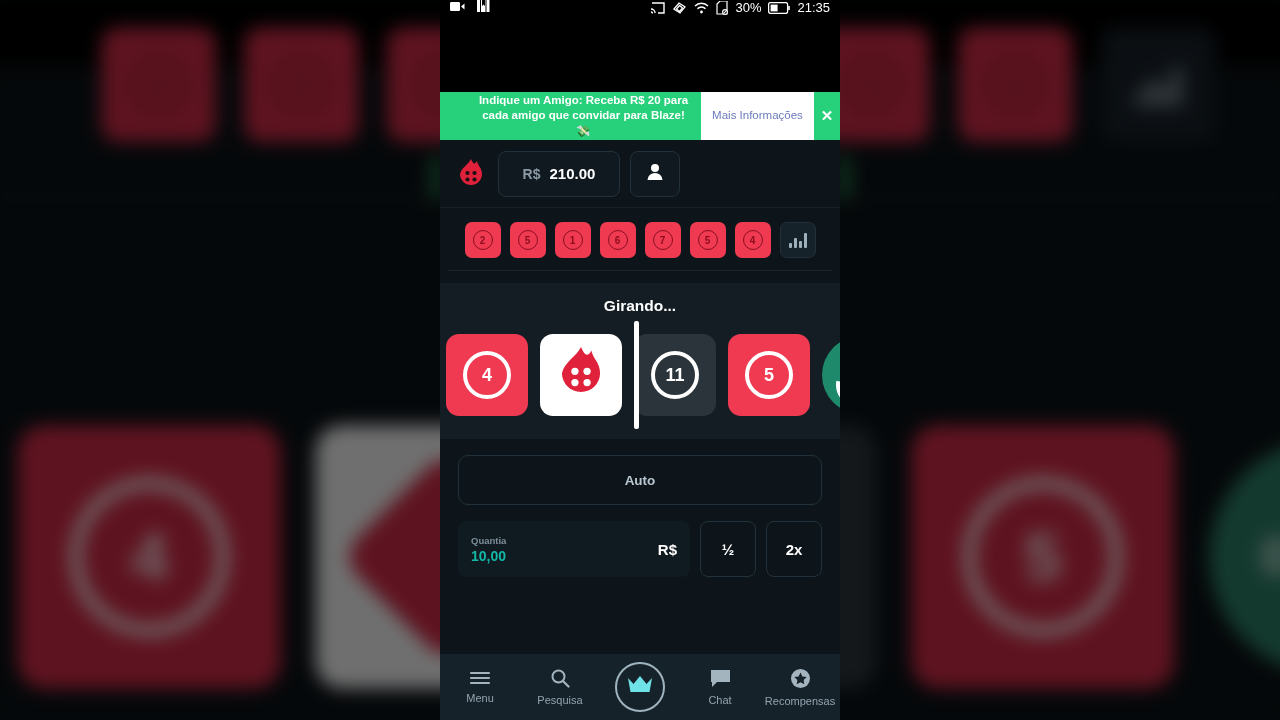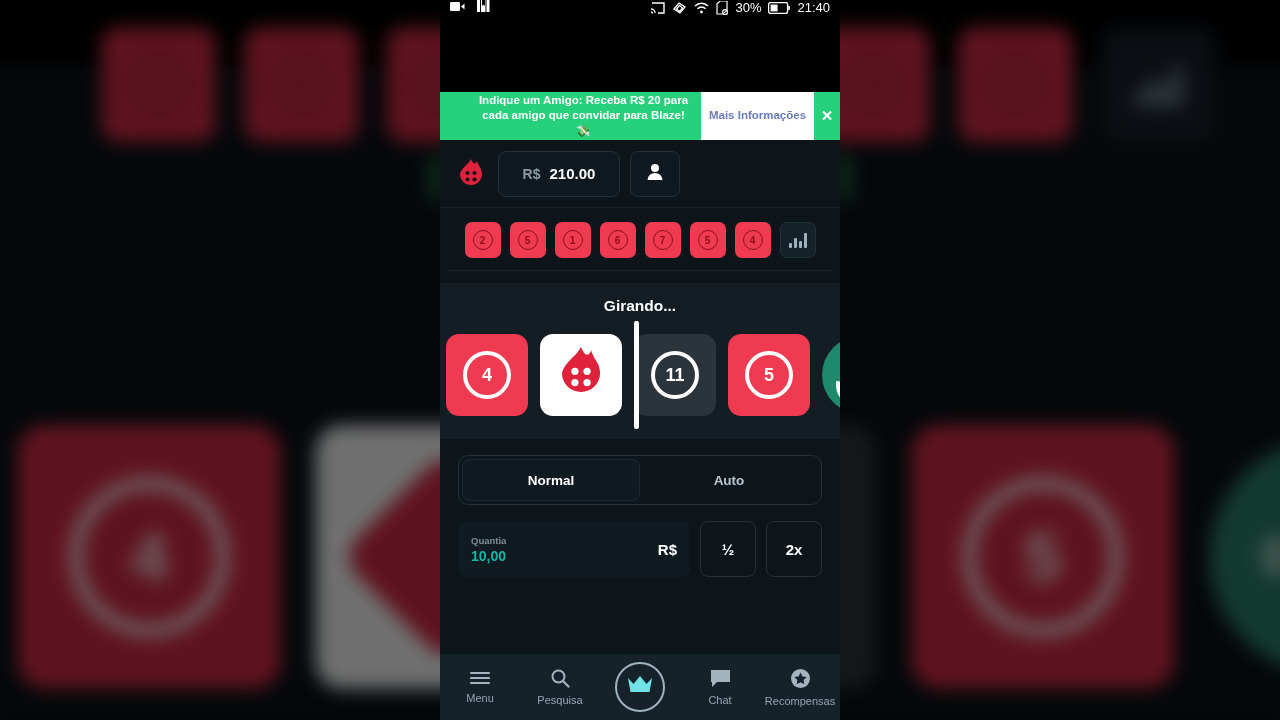--- a/index.html
+++ b/index.html
@@ -44,21 +44,21 @@
   .sb-left { display:flex; align-items:center; gap:12px; }
   .sb-right { margin-left:auto; display:flex; align-items:center; gap:7px; font-size:13px; font-weight:500; }
   .sb-ico { display:inline-flex; align-items:center; }
 
   
   .black-gap { height:62px; background:#000; }
 
   
   .promo { display:flex; height:48px; background:#27d07a; align-items:stretch; }
   .promo-text { flex:1; display:flex; align-items:center; justify-content:center; text-align:center; color:#fff; font-size:11.5px; line-height:1.35; font-weight:600; padding:0 8px;margin-left:26px; }
-  .promo-cta { width:113px; background:#fff; display:flex; align-items:center; justify-content:center; text-align:center; color:#6b7cbb; font-size:11.5px; font-weight:700; line-height:1.35; }
+  .promo-cta { width:113px; background:#fff; display:flex; align-items:center; justify-content:center; text-align:center; color:#6b7cbb; font-size:11.5px; font-weight:400; line-height:1.35; }
   .promo-close { width:26px; display:flex; align-items:center; justify-content:center; color:#fff; font-size:15px; font-weight:700; }
 
   
   .app-header { height:68px; background:#0d151a; display:flex; align-items:center; gap:10px; padding:0 14px; border-bottom:1px solid #16222a; }
   .logo-mark { width:34px; height:34px; display:flex; align-items:center; justify-content:center; flex:0 0 auto; }
   .balance { flex:1; max-width:122px; height:46px; border:1px solid #22313b; border-radius:8px; background:#0f191f;
              display:flex; align-items:center; justify-content:center; gap:9px; }
   .balance .cur { color:#8b9aa5; font-size:14px; font-weight:600; }
   .balance .amt { color:#fff; font-size:15px; font-weight:700; }
   .btn-deposit { height:46px; padding:0 24px; border:none; border-radius:8px; background:#ef3a52; color:#fff; font-size:14.5px; font-weight:700; font-family:inherit; }
@@ -217,21 +217,21 @@
             </svg>
         </span>
         <span>30%</span>
         <span class="sb-ico">
           <svg width="22" height="12" viewBox="0 0 22 12">
               <rect x="0.6" y="0.6" width="19" height="10.8" rx="1.8" stroke="#fff" stroke-width="1.3" fill="none"></rect>
               <rect x="2.6" y="2.6" width="7" height="6.8" fill="#fff"></rect>
               <rect x="20.2" y="4" width="1.6" height="4" fill="#fff"></rect>
             </svg>
         </span>
-        <span>21:40</span>
+        <span>21:35</span>
       </div>
     </div>
 
     <div class="black-gap"></div>
 
     <div class="promo">
       <div class="promo-text">Indique um Amigo: Receba R$ 20 para cada amigo que convidar para Blaze! 💸</div>
       <div class="promo-cta">Mais Informações</div>
       <div class="promo-close">✕</div>
     </div>
@@ -324,21 +324,20 @@
           <span class="r-circ">5</span>
         </div>
         <div class="r-timer">
 
           <span class="arc"></span>
         </div>
       </div>
     </div>
 
     <div class="modes">
-      <div class="mode active">Normal</div>
       <div class="mode">Auto</div>
     </div>
 
     <div class="amount-row">
       <div class="amount-field">
         <div class="amount-left">
           <div class="amount-label">Quantia</div>
           <div class="amount-value">10,00</div>
         </div>
         <div class="amount-cur">R$</div>

